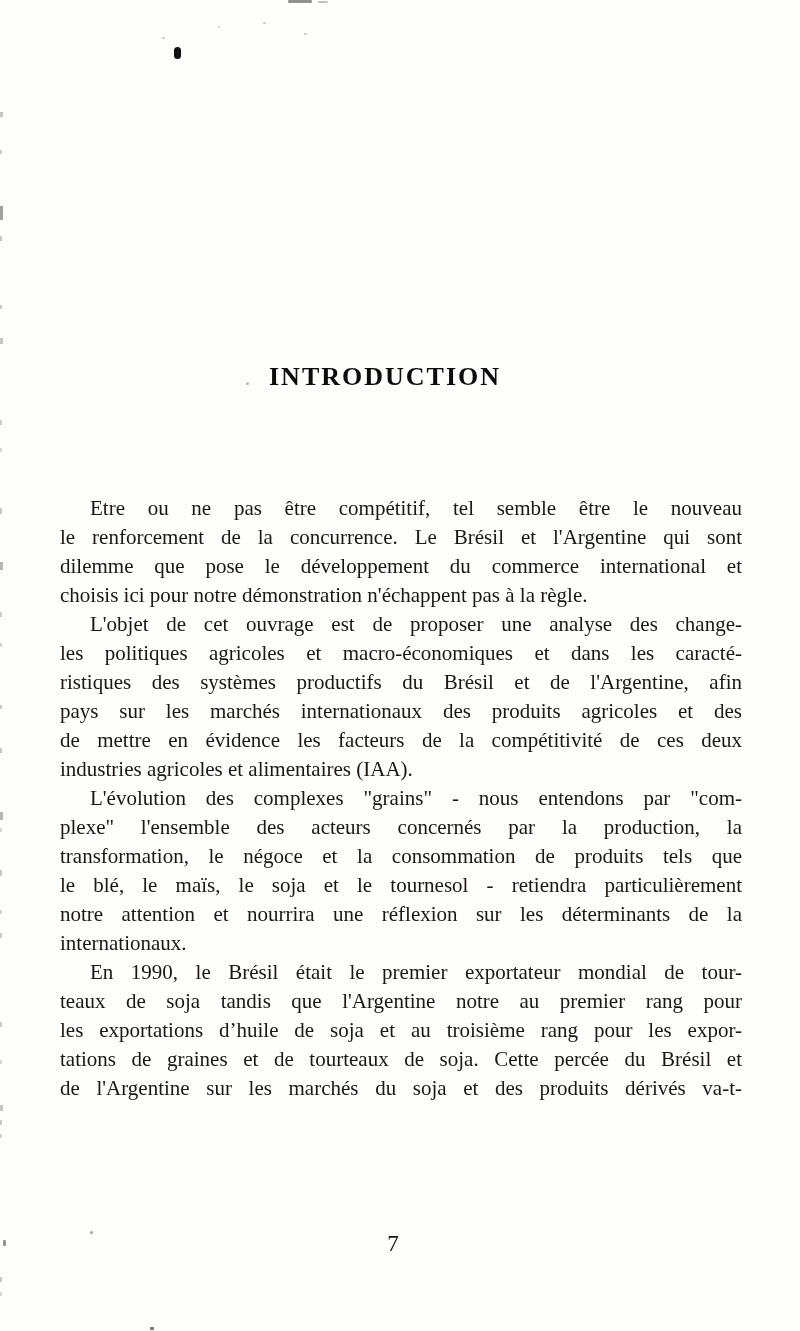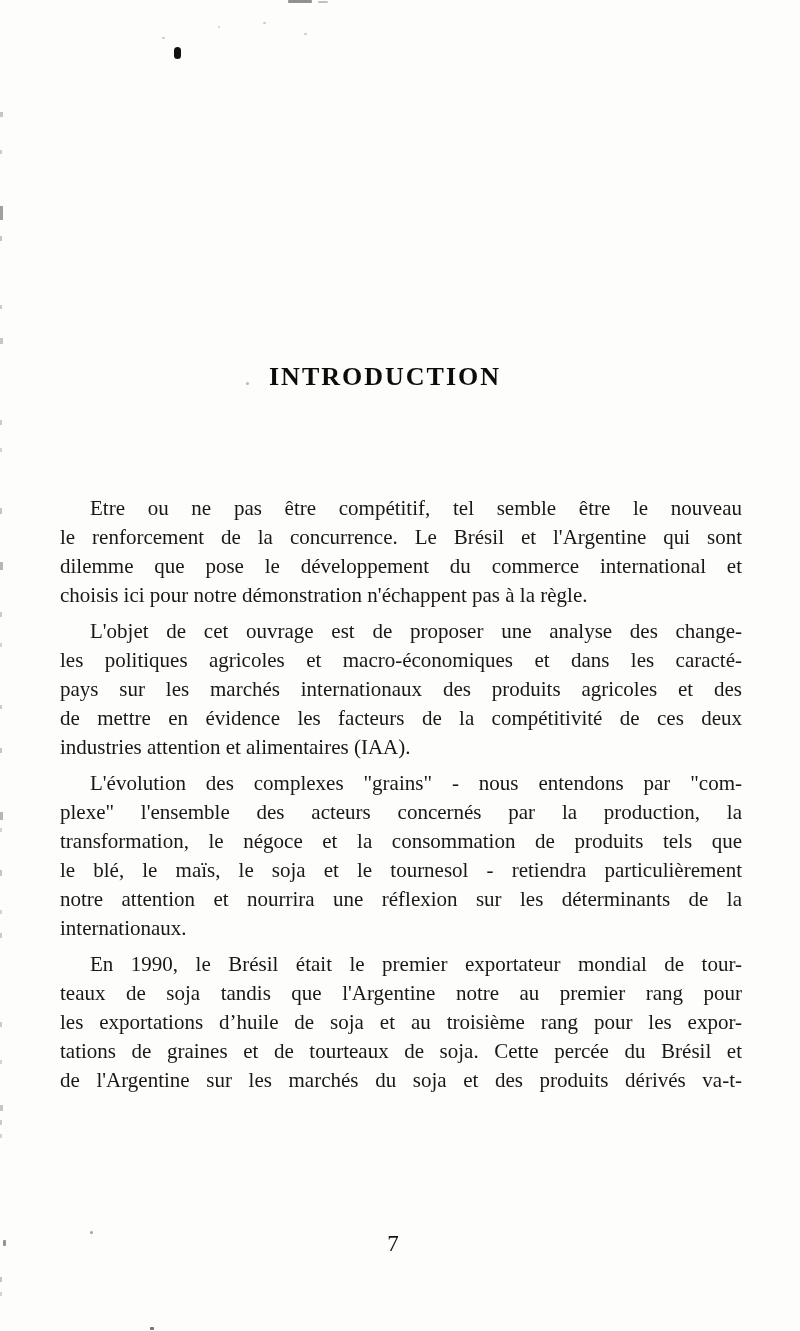--- a/index.html
+++ b/index.html
@@ -26,21 +26,21 @@
     color: #0e0c0b;
   }
   .body-text {
     position: absolute;
     top: 494px; left: 60px; width: 682px;
     font-size: 21px;
     line-height: 29px;
     color: #1b1713;
   }
   .paragraph { margin: 0; }
-  .paragraph + .paragraph { margin-top: 7px; }
+  .paragraph + .paragraph { }
   .line {
     height: 29px;
     overflow: hidden;
     text-align: justify;
     text-align-last: justify;
     text-justify: inter-word;
     white-space: normal;
   }
   .line.first { text-indent: 30px; }
   .line.last  { text-align-last: left; }
@@ -104,23 +104,24 @@
   <div class="body-text" style="color: rgb(27, 23, 19);">
       <div class="paragraph">
         <div class="line first">Etre ou ne pas être compétitif, tel semble être le nouveau</div>
         <div class="line">le renforcement de la concurrence. Le Brésil et l'Argentine qui sont</div>
         <div class="line">dilemme que pose le développement du commerce international et</div>
         <div class="line last">choisis ici pour notre démonstration n'échappent pas à la règle.</div>
       </div>
       <div class="paragraph">
         <div class="line first">L'objet de cet ouvrage est de proposer une analyse des change-</div>
         <div class="line">les politiques agricoles et macro-économiques et dans les caracté-</div>
+        <div class="line">ristiques des systèmes productifs du Brésil et de l'Argentine, afin</div>
         <div class="line">pays sur les marchés internationaux des produits agricoles et des</div>
         <div class="line">de mettre en évidence les facteurs de la compétitivité de ces deux</div>
-        <div class="line last">industries attention et alimentaires (IAA).</div>
+        <div class="line last">industries agricoles et alimentaires (IAA).</div>
       </div>
       <div class="paragraph">
         <div class="line first">L'évolution des complexes "grains" - nous entendons par "com-</div>
         <div class="line">plexe" l'ensemble des acteurs concernés par la production, la</div>
         <div class="line">transformation, le négoce et la consommation de produits tels que</div>
         <div class="line">le blé, le maïs, le soja et le tournesol - retiendra particulièrement</div>
         <div class="line">notre attention et nourrira une réflexion sur les déterminants de la</div>
         <div class="line last">internationaux.</div>
       </div>
       <div class="paragraph">

